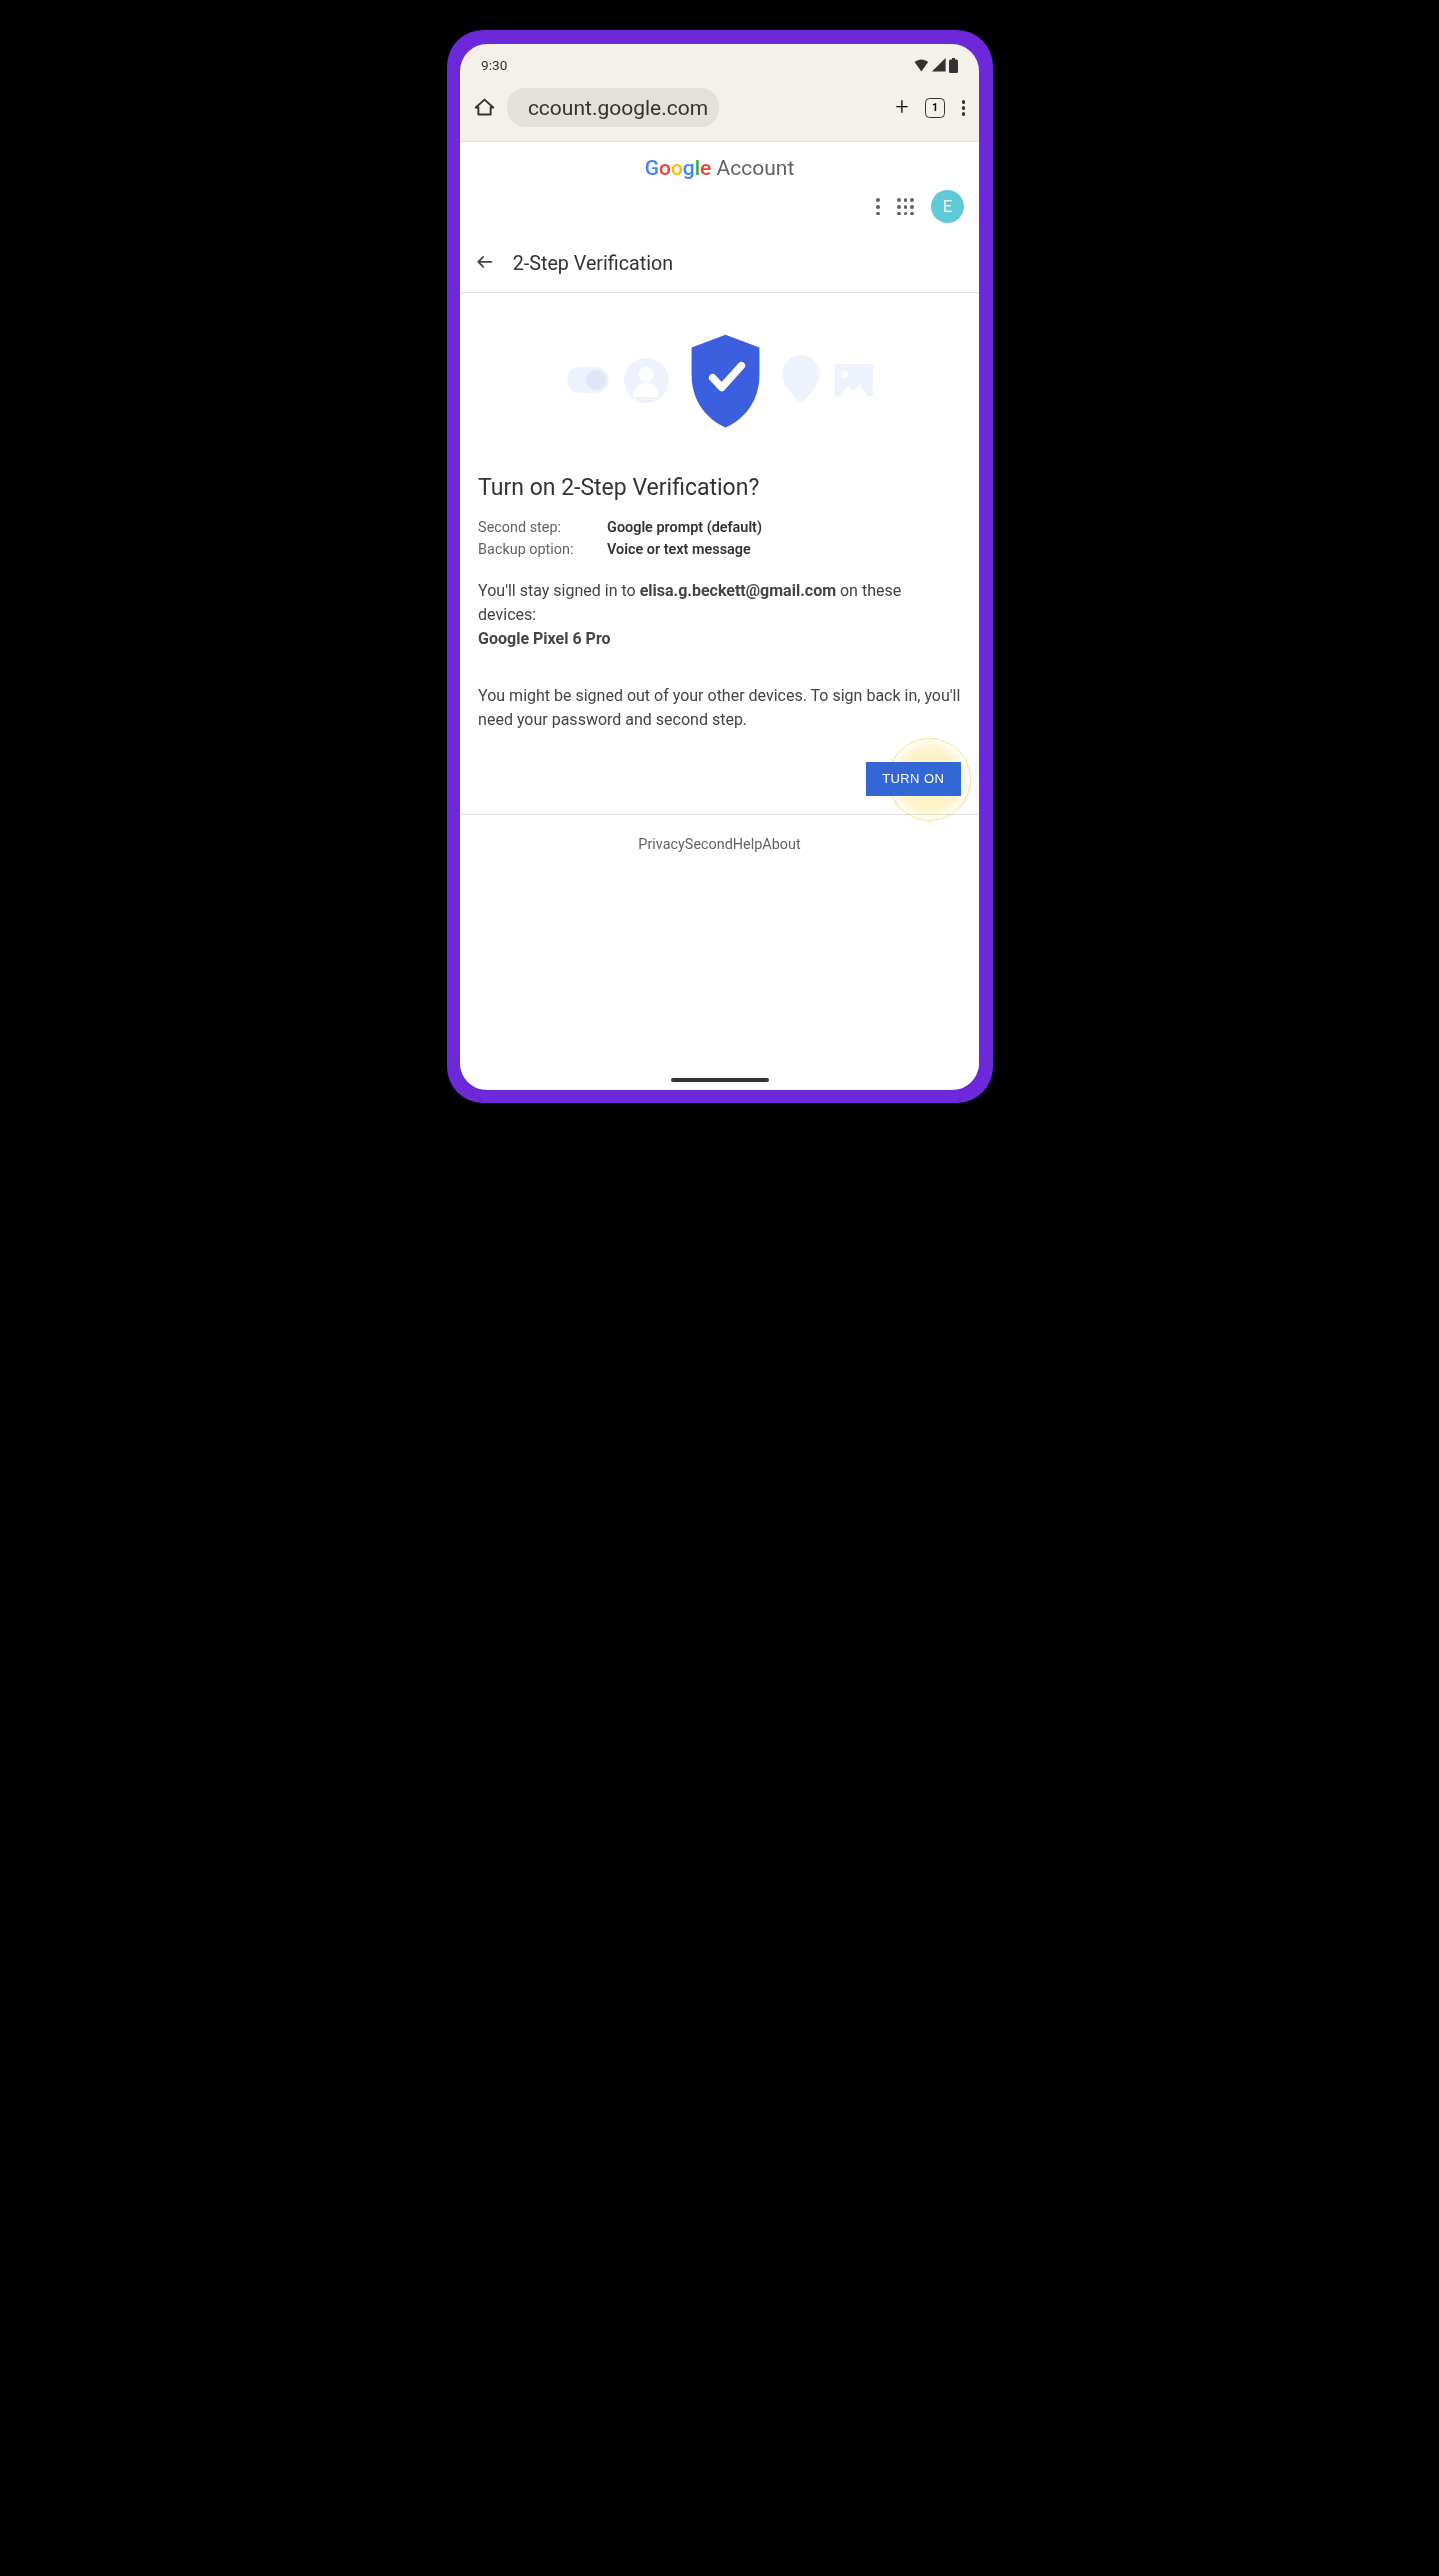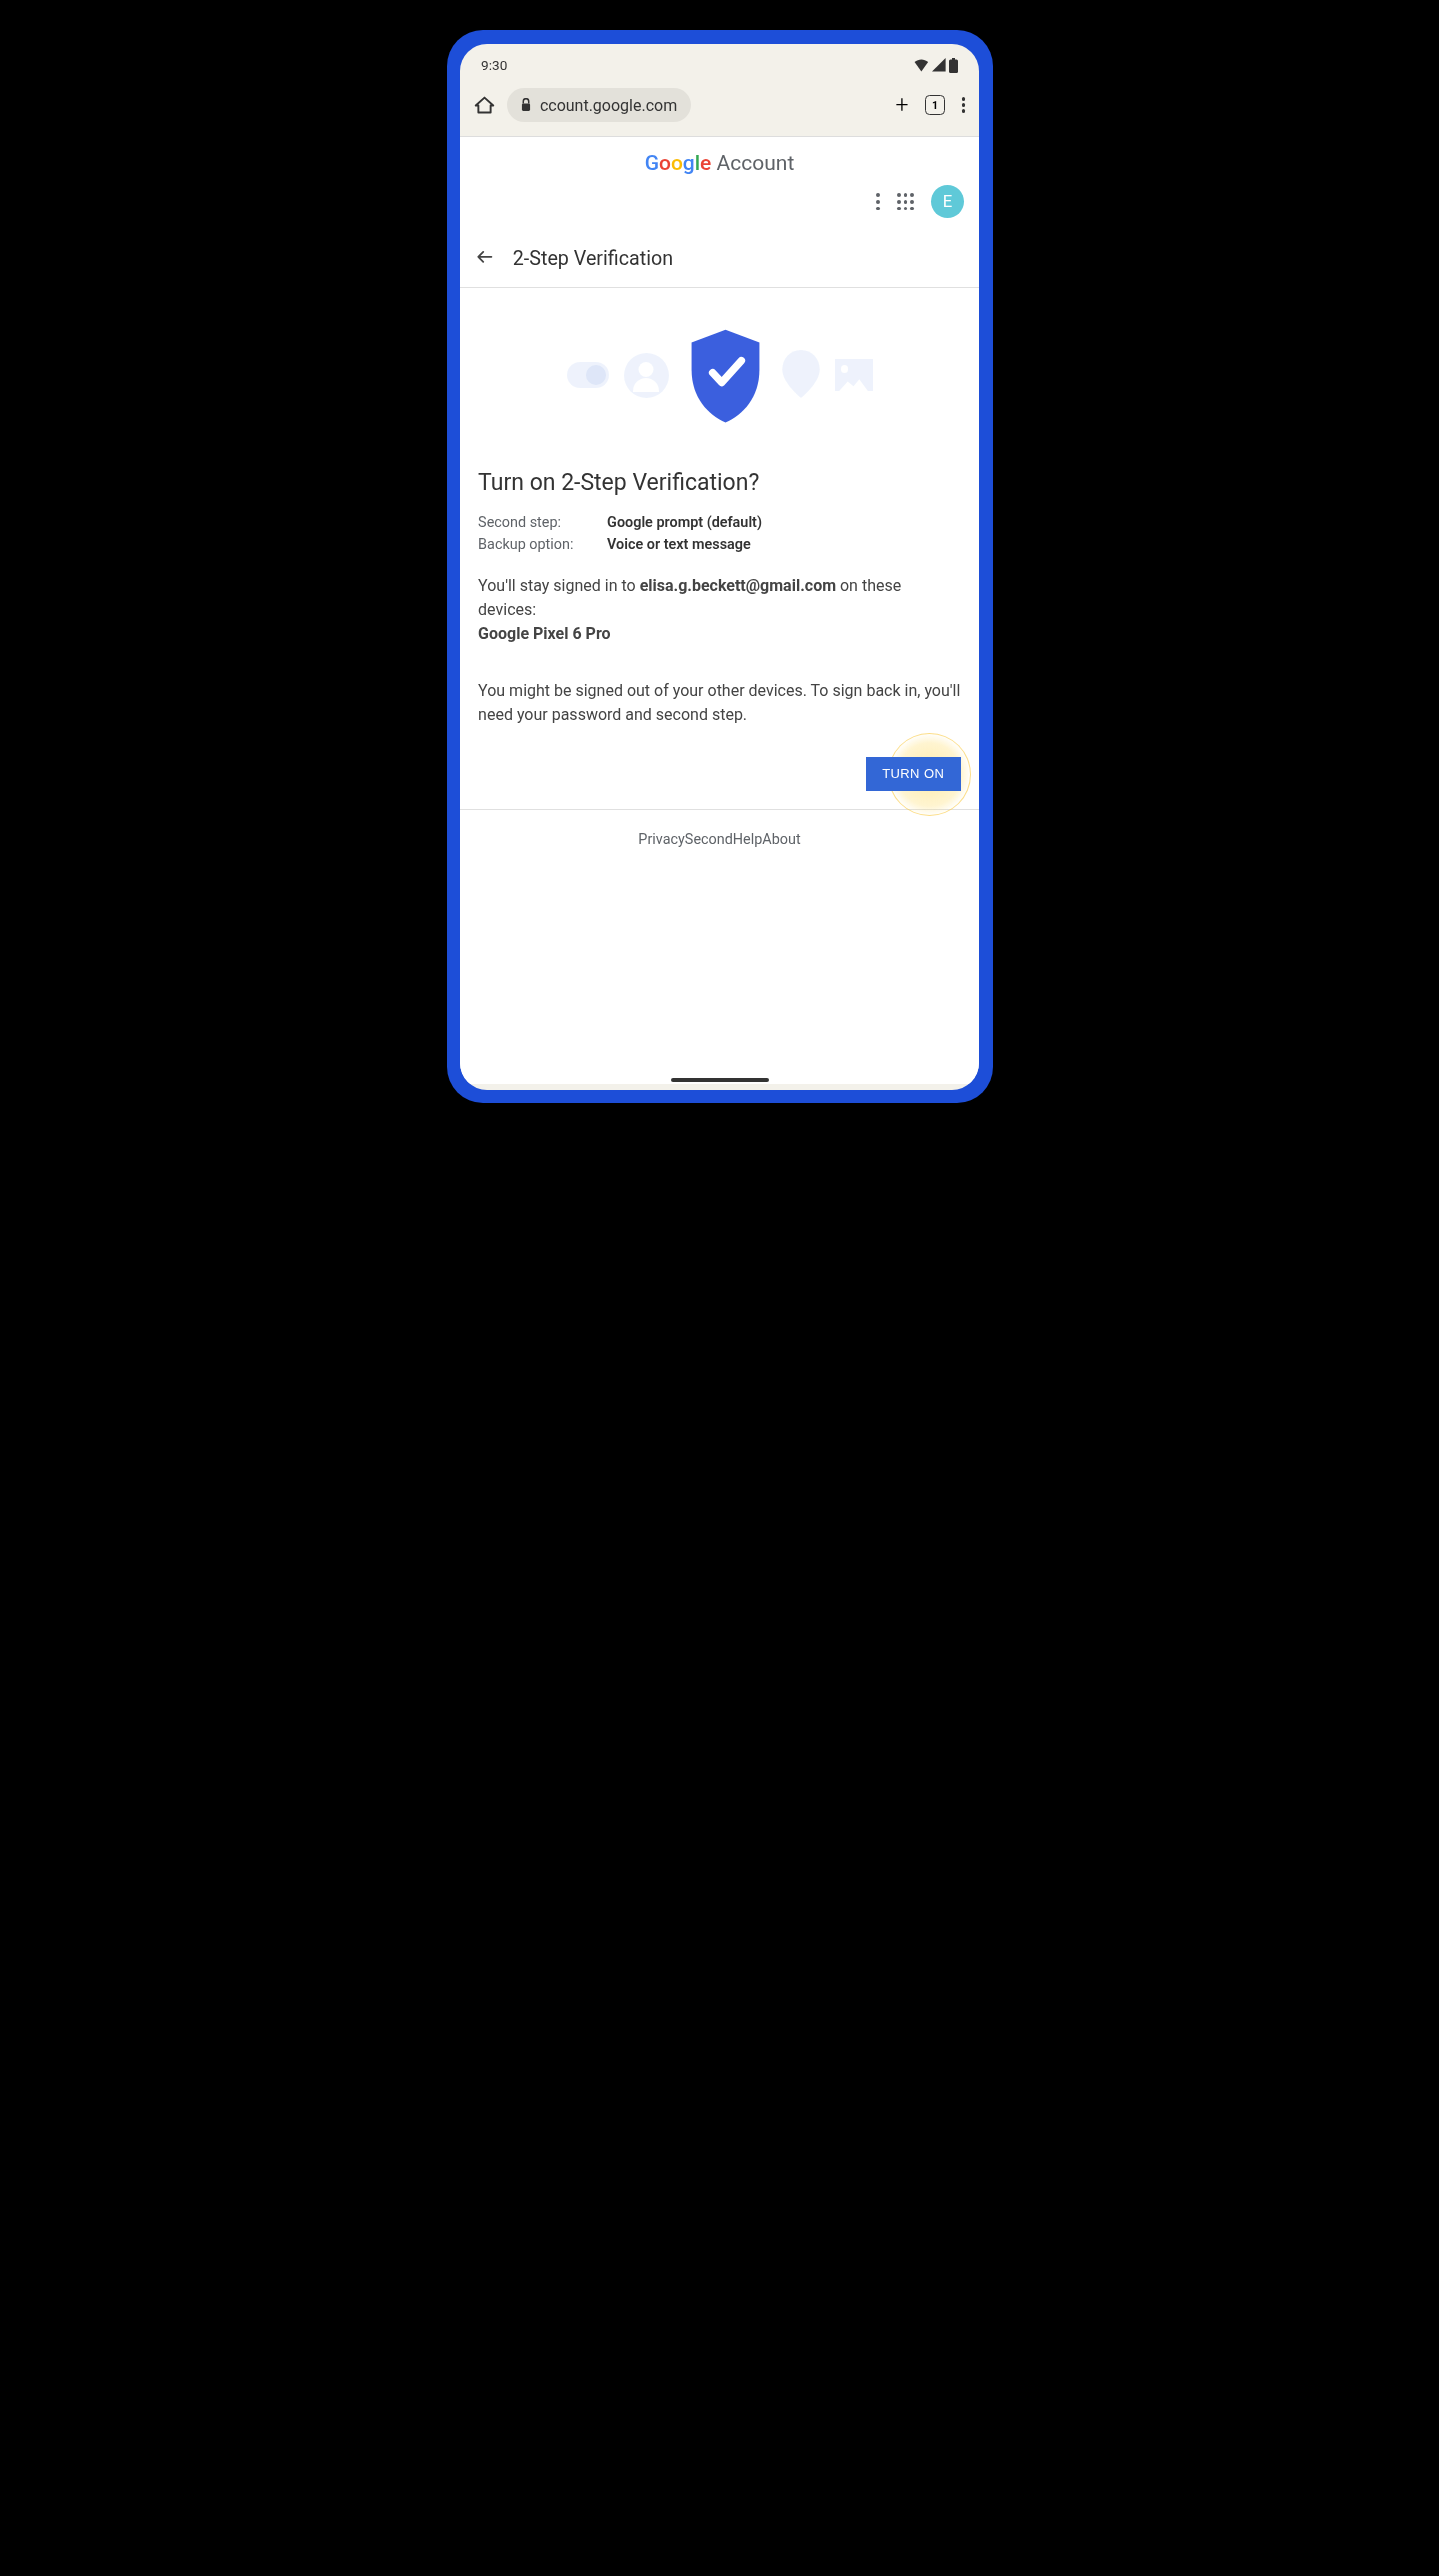--- a/index.html
+++ b/index.html
@@ -7,21 +7,21 @@
       background: #000;
       display: flex;
       justify-content: center;
       align-items: flex-start;
       min-height: 100vh;
       font-family: 'Roboto', Arial, sans-serif;
       padding: 30px 0;
     }
     .phone-frame {
       width: 546px;
-      background: #1d4ed8;
+      background: #6d28d9;
       border-radius: 36px;
       padding: 13.6px;
       position: relative;
     }
     .phone-screen {
       background: #f3f1ea;
       border-radius: 27px;
       overflow: hidden;
       height: 1046px;
       position: relative;
@@ -51,21 +51,21 @@
       width: 21px;
       height: 21px;
     }
     .url-pill {
       background: #e3e1da;
       border-radius: 18px;
       padding: 7.6px 13.6px;
       display: flex;
       align-items: center;
       gap: 7.6px;
-      font-size: 16px;
+      font-size: 21px;
       color: #333;
       max-width: 212px;
       overflow: hidden;
       white-space: nowrap;
     }
     .browser-actions {
       display: flex;
       align-items: center;
       gap: 16.7px;
       margin-left: auto;

